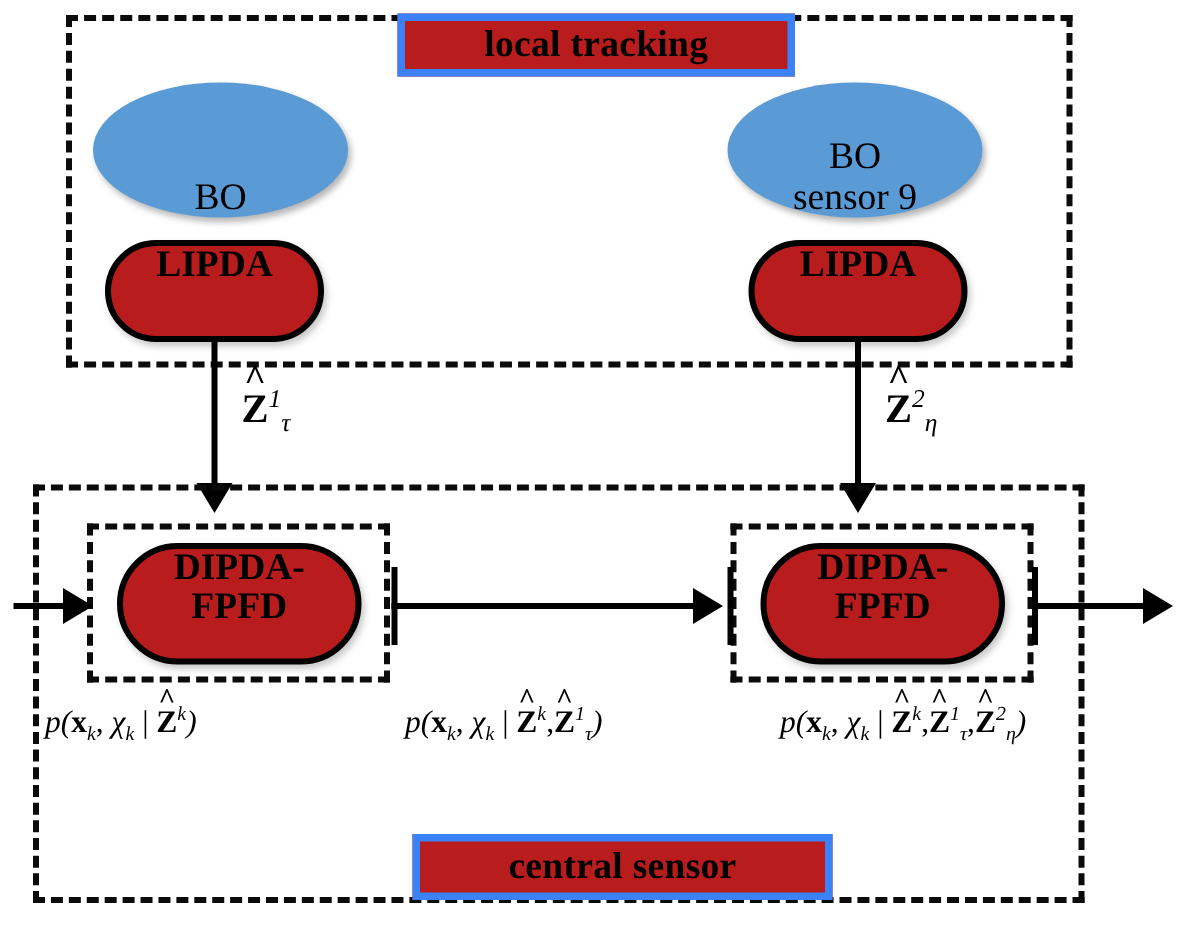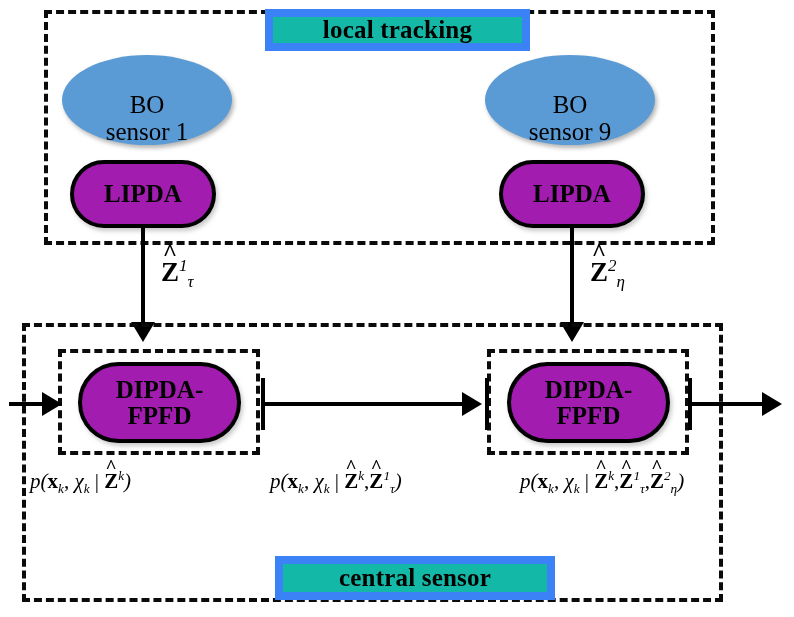--- a/index.html
+++ b/index.html
@@ -26,22 +26,22 @@
   }
   .dashed-box-inner {
     position: absolute;
     border: 4px dashed #0b0b0b;
     box-sizing: border-box;
     background: transparent;
   }
   
   .title-plate {
     position: absolute;
-    border: 8px solid #3b82f6;
-    background: #14b8a6;
+    border: 5px solid #3b82f6;
+    background: #b91c1c;
     box-sizing: border-box;
     display: flex;
     align-items: center;
     justify-content: center;
     font-weight: bold;
     font-size: 25px;
     color: #000000;
     letter-spacing: .2px;
   }
   
@@ -58,26 +58,25 @@
     font-size: 25px;
     line-height: 1.08;
     color: #000000;
     box-shadow: 2px 3px 4px rgba(120,120,120,.55);
   }
   
   .proc-box {
     position: absolute;
     border: 4px solid #000000;
     border-radius: 34px;
-    background: #a21caf;
+    background: #b91c1c;
     box-sizing: border-box;
     display: flex;
     flex-direction: column;
     align-items: center;
-    justify-content: center;
     font-weight: bold;
     font-size: 25px;
     line-height: 1.04;
     color: #000000;
     box-shadow: 2px 3px 4px rgba(150,150,150,.5);
   }
   .proc-box.two-line { border-radius: 52px; }
   
   .vline {
     position: absolute;
@@ -147,21 +146,20 @@
 <div id="canvas">
 
   <div class="dashed-box" style="left:44px; top:10px; width:671px; height:235px;"></div>
 
   <div class="title-plate" style="left:265px; top:9px; width:265px; height:42px;">
     <span>local tracking</span>
   </div>
 
   <div class="sensor-ellipse" style="left:62px; top:55px; width:170px; height:90px;">
     <span>BO</span>
-    <span>sensor 1</span>
   </div>
 
   <div class="sensor-ellipse" style="left:485px; top:55px; width:170px; height:90px;">
     <span>BO</span>
     <span>sensor 9</span>
   </div>
 
   <div class="proc-box" style="left:70px; top:160px; width:146px; height:68px;">
     <span>LIPDA</span>
   </div>

